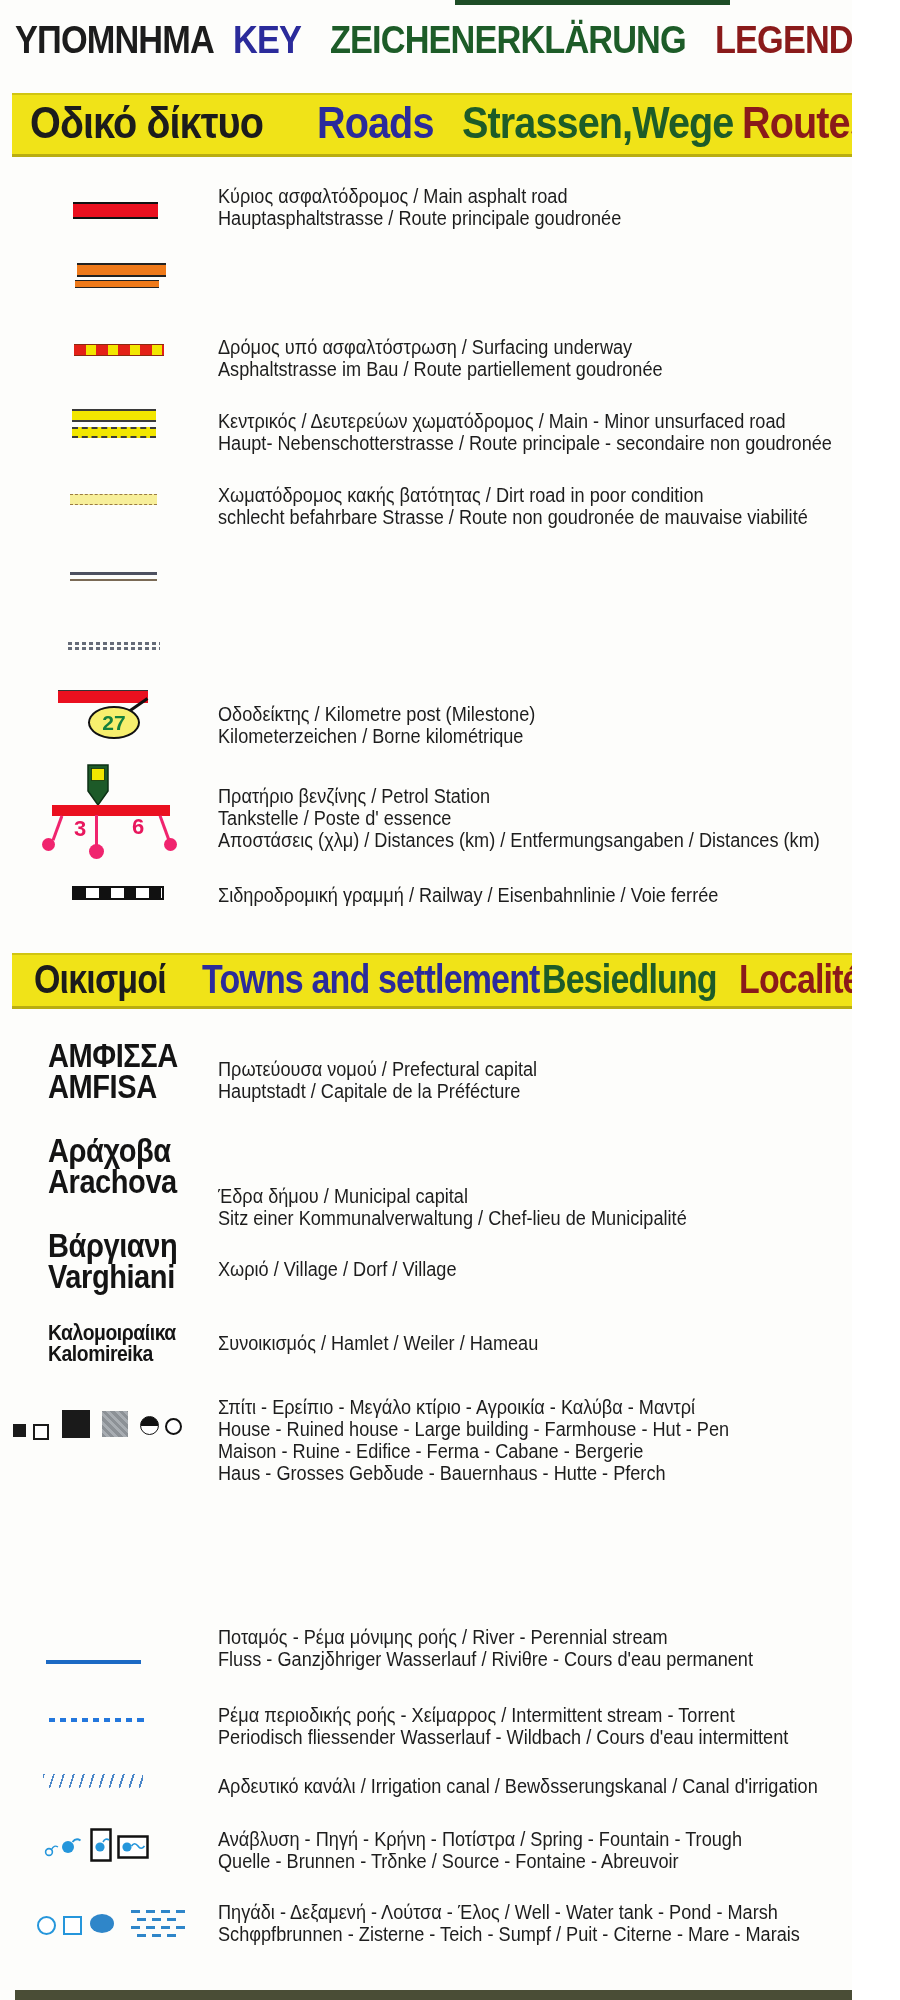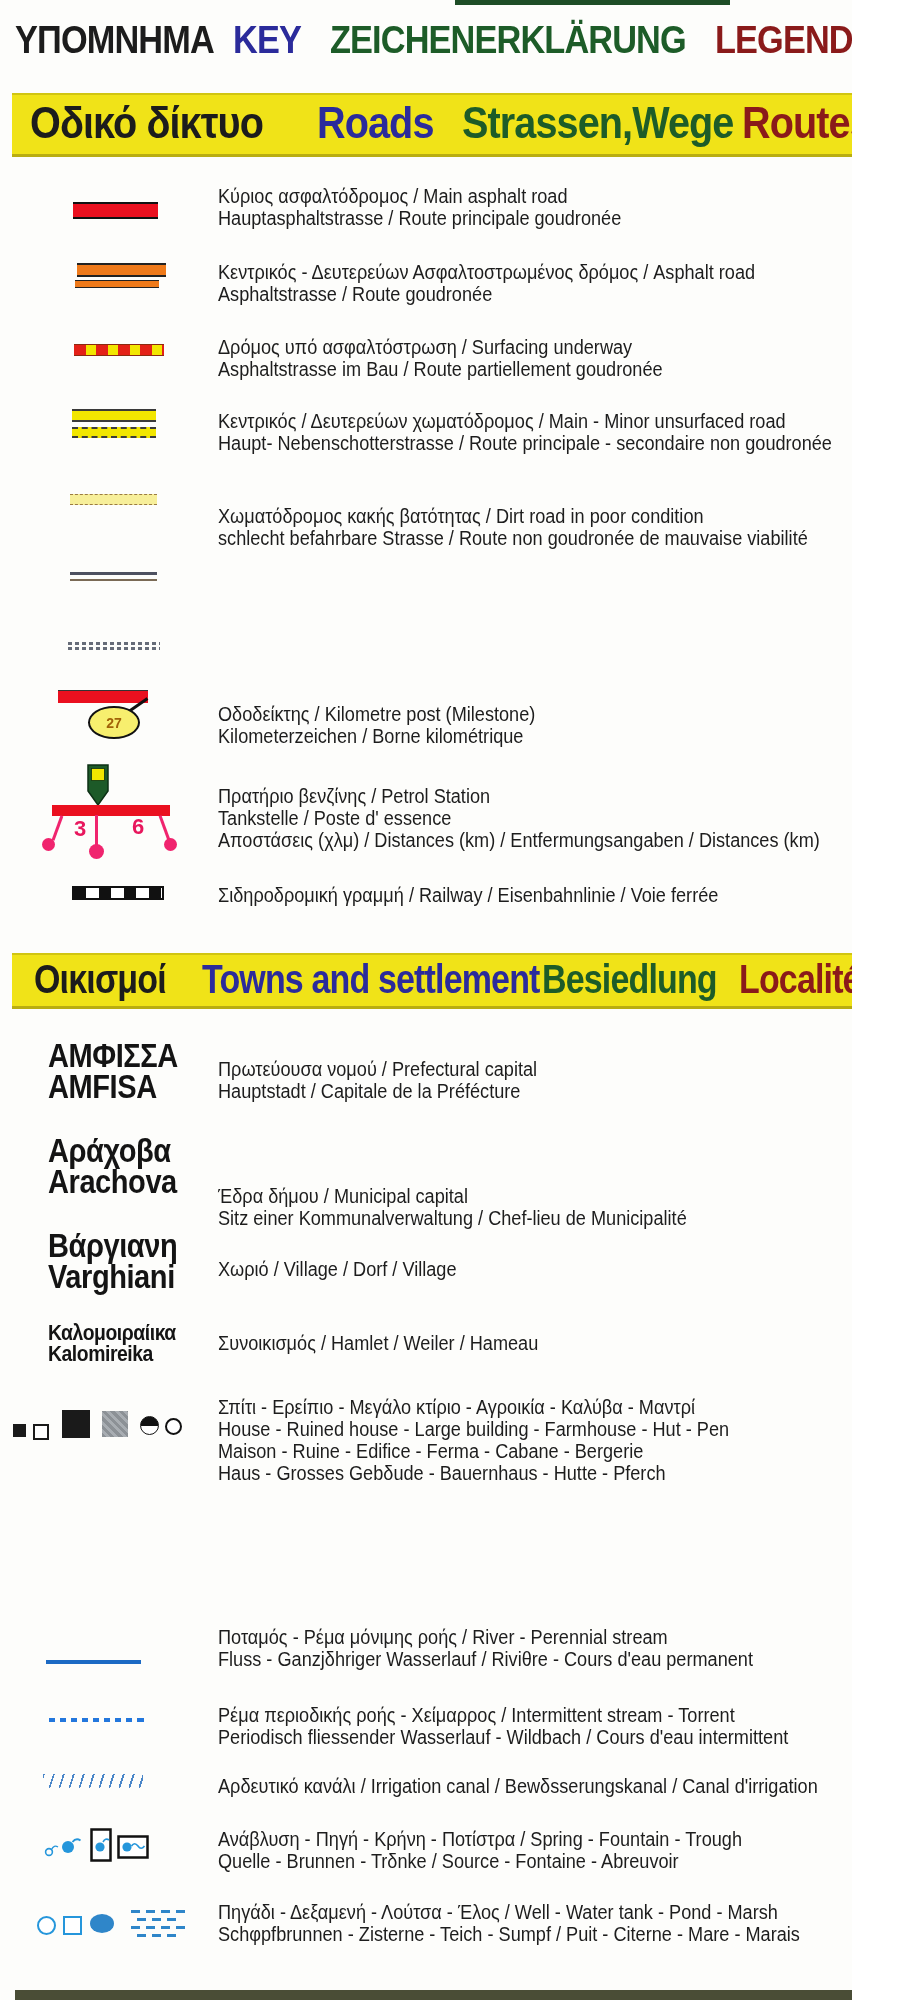--- a/index.html
+++ b/index.html
@@ -23,21 +23,21 @@
   .tname{position:absolute;left:48px;font-weight:bold;color:#141414;font-size:33px;line-height:31px;
          transform:scaleX(.88);transform-origin:0 0;white-space:nowrap;letter-spacing:-.5px}
   .tname.small{font-size:22px;line-height:21px}
   
   .sym{position:absolute}
   .dot{position:absolute;width:13px;height:13px;border-radius:50%;background:#f0246e}
   .pnum{position:absolute;font-size:22px;font-weight:bold;color:#e8175d;line-height:22px}
   .mrow{position:absolute;height:2.5px;background:repeating-linear-gradient(90deg,#2f86c9 0 9px,transparent 9px 15px)}
   .badge27{position:absolute;left:88px;top:706px;width:48px;height:29px;border:2.5px solid #111;
            border-radius:50%;background:#f7ef6e;display:flex;align-items:center;justify-content:center;
-           font-size:14px;font-weight:bold;color:#a16207}
+           font-size:21px;font-weight:bold;color:#15803d}
 </style>
 </head>
 <body>
 
 <div class="page">
 
   <div class="abs" style="left:884px;top:0;width:16px;height:2000px;background:linear-gradient(90deg,#10301a 0 2.5px,#2e6633 2.5px)"></div>
   <div class="abs" style="left:455px;top:0;width:275px;height:5px;background:#1e4d26"></div>
   <div class="abs" style="left:15px;top:1990px;width:862px;height:10px;background:#4a4d36"></div>
 
@@ -52,33 +52,29 @@
     <span class="bw" style="left: 18px; color: rgb(28, 28, 28);">Οδικό δίκτυο</span>
     <span class="bw" style="left: 305px; color: rgb(43, 43, 155);">Roads</span>
     <span class="bw" style="left: 450px; color: rgb(29, 92, 40);">Strassen,Wege</span>
     <span class="bw" style="left: 730px; color: rgb(138, 26, 26);">Routes</span>
   </div>
 
   <div class="txt" style="top:185px">
     <div class="t">Κύριος ασφαλτόδρομος / Main asphalt road</div>
     <div class="t">Hauptasphaltstrasse / Route principale goudronée</div>
   </div>
-  <div class="txt" style="top:261px">
-    <div class="t">Κεντρικός - Δευτερεύων Ασφαλτοστρωμένος δρόμος / Asphalt road</div>
-    <div class="t">Asphaltstrasse / Route goudronée</div>
-  </div>
   <div class="txt" style="top:336px">
     <div class="t">Δρόμος υπό ασφαλτόστρωση / Surfacing underway</div>
     <div class="t">Asphaltstrasse im Bau / Route partiellement goudronée</div>
   </div>
   <div class="txt" style="top:410px">
     <div class="t">Κεντρικός / Δευτερεύων χωματόδρομος / Main - Minor unsurfaced road</div>
     <div class="t">Haupt- Nebenschotterstrasse / Route principale - secondaire non goudronée</div>
   </div>
-  <div class="txt" style="top:505px">
+  <div class="txt" style="top:484px">
     <div class="t">Χωματόδρομος κακής βατότητας / Dirt road  in poor condition</div>
     <div class="t">schlecht befahrbare Strasse / Route non goudronée de mauvaise viabilité</div>
   </div>
   <div class="txt" style="top:703px">
     <div class="t">Οδοδείκτης / Kilometre post (Milestone)</div>
     <div class="t">Kilometerzeichen / Borne kilométrique</div>
   </div>
   <div class="txt" style="top:785px">
     <div class="t">Πρατήριο βενζίνης  / Petrol Station</div>
     <div class="t">Tankstelle  / Poste d' essence</div>

